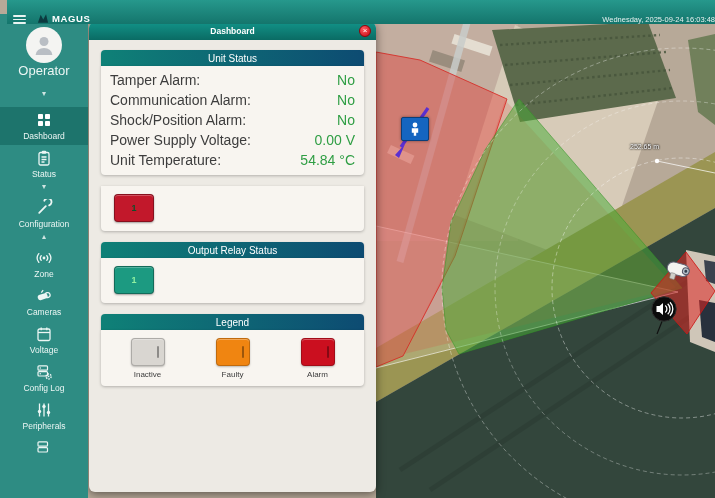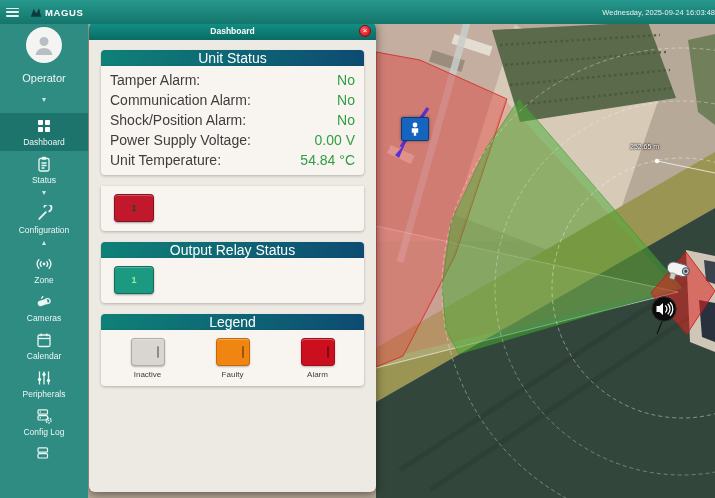--- a/index.html
+++ b/index.html
@@ -1,51 +1,51 @@
 <!DOCTYPE html>
 <html><head>
 <meta charset="utf-8">
 <style>
   html,body{margin:0;padding:0;background:#888}
   #app{position:relative;width:715px;height:498px;overflow:hidden;
        font-family:"Liberation Sans","DejaVu Sans",sans-serif;background:#b7a998}
 
   
-  .topbar{position:absolute;left:0;top:0;right:0;height:24px;z-index:40;
-          background:linear-gradient(180deg,#26988c,#14756c);display:flex;align-items:center;color:#fff}
+  .topbar{position:absolute;left:7px;top:0;right:0;height:24px;z-index:40;
+          background:linear-gradient(180deg,#26988c,#14756c);display:flex;align-items:flex-end;color:#fff}
   .burger{width:13px;height:9px;margin-left:6px;display:flex;flex-direction:column;justify-content:space-between;cursor:pointer}
   .burger span{height:1.6px;background:#eaf4f2;border-radius:1px}
   .logo{display:flex;align-items:center;margin-left:11px;gap:3px}
   .app-name{font-size:9.5px;font-weight:bold;letter-spacing:.6px}
   .datetime{margin-left:auto;font-size:7.5px;color:#e8f2f0}
 
   
   .sidebar{position:absolute;top:14px;left:0;bottom:0;width:88px;background:#2e8c83;z-index:30;
            display:flex;flex-direction:column;align-items:center;overflow:hidden;color:#ecf6f4}
   .op-avatar{width:36px;height:36px;border-radius:50%;background:#f4f4f2;margin-top:13px;
              display:flex;align-items:center;justify-content:center;cursor:pointer}
-  .op-name{font-size:11px;margin-top:9px}
+  .op-name{font-size:13px;}
   .op-chev{font-size:8px;margin-top:11px;margin-bottom:9px;color:#cfe4e1;cursor:pointer}
   .nav-item{width:100%;display:flex;flex-direction:column;align-items:center;padding:4px 0;cursor:pointer}
   .nav-item.active{background:#1d746c}
   .nav-item svg{width:18px;height:18px}
   .nav-label{font-size:8.5px;margin-top:2px;white-space:nowrap}
   .nav-chev{font-size:8px;color:#cfe4e1;margin-top:3px}
 
   
   .panel{position:absolute;left:89px;top:22px;width:287px;height:470px;background:#edeae4;
          border-radius:6px;box-shadow:0 2px 10px rgba(0,0,0,.5);z-index:20;overflow:hidden}
   .panel-title{height:18px;background:linear-gradient(180deg,#129388,#0a6b64);display:flex;align-items:center;
                justify-content:center;position:relative;color:#fff;font-size:8.5px;font-weight:bold}
   .close-btn{position:absolute;right:5px;top:3px;width:12px;height:12px;border-radius:50%;
              background:radial-gradient(circle at 35% 30%,#ff5a60,#c40813);border:1px solid #90040c;
              color:#fff;font-size:8px;line-height:10px;text-align:center;cursor:pointer;padding:0;box-sizing:border-box}
   .panel-body{padding:10px 12px;display:flex;flex-direction:column;gap:11px}
   .sec-head{height:16px;background:linear-gradient(90deg,#0f8177,#0d4b72);border-radius:4px 4px 0 0;color:#fff;
-            font-size:14px;display:flex;align-items:center;justify-content:center;box-shadow:0 1px 2px rgba(0,0,0,.3)}
+            font-size:10px;display:flex;align-items:center;justify-content:center;box-shadow:0 1px 2px rgba(0,0,0,.3)}
   .sec-card{background:#f8f5f0;border-radius:0 0 4px 4px;box-shadow:0 1px 3px rgba(0,0,0,.25)}
   .us-rows{padding:4px 0 5px}
   .row{display:flex;justify-content:space-between;padding:2px 9px;font-size:14px;color:#3d3d3d}
   .row .val{color:#2f9e44}
   .io-card{padding:8px 0 9px 13px}
   .io-btn{width:38px;height:26px;border-radius:4px;border:1px solid rgba(0,0,0,.3);font-size:9px;font-weight:bold;
           display:flex;align-items:center;justify-content:center;cursor:pointer;
           box-shadow:0 1px 2px rgba(0,0,0,.35),inset 0 1px 0 rgba(255,255,255,.25)}
   .io-btn.in-state{color:#0d4f2b}
   .io-btn.out-state{color:#8ff0a0}
@@ -231,47 +231,47 @@
     </div>
 
     <div class="nav-item">
       <svg viewBox="0 0 18 18">
         <g stroke="#ecf6f4" fill="none" stroke-width="1.3">
           <rect x="3" y="4" width="12" height="11.5" rx="1.5"></rect>
           <path d="M3,7.5h12"></path>
             <path d="M6.2,2.5v2.8M11.8,2.5v2.8"></path>
         </g>
       </svg>
-      <span class="nav-label">Calendar</span>
-    </div>
-
-    <div class="nav-item">
-      <svg viewBox="0 0 18 18">
-        <g stroke="#ecf6f4" stroke-width="1.3">
-          <path d="M4.5,2.5v13M9,2.5v13M13.5,2.5v13"></path>
-          <circle cx="4.5" cy="10.5" r="1.7" fill="#ecf6f4" stroke="none"></circle>
-          <circle cx="9" cy="5.5" r="1.7" fill="#ecf6f4" stroke="none"></circle>
-          <circle cx="13.5" cy="11.5" r="1.7" fill="#ecf6f4" stroke="none"></circle>
-        </g>
-      </svg>
-      <span class="nav-label">Peripherals</span>
+      <span class="nav-label">Voltage</span>
     </div>
 
     <div class="nav-item">
       <svg viewBox="0 0 18 18">
         <g stroke="#ecf6f4" fill="none" stroke-width="1.2">
           <rect x="3" y="2.8" width="9.5" height="4.4" rx="1"></rect>
           <rect x="3" y="8.6" width="9.5" height="4.4" rx="1"></rect>
           <circle cx="5.3" cy="5" r=".7" fill="#ecf6f4" stroke="none"></circle>
           <circle cx="5.3" cy="10.8" r=".7" fill="#ecf6f4" stroke="none"></circle>
           <circle cx="13.6" cy="13.4" r="2.5" stroke-dasharray="1.5 1.1" stroke-width="1.5"></circle>
           <circle cx="13.6" cy="13.4" r=".8" fill="#ecf6f4" stroke="none"></circle>
         </g>
       </svg>
       <span class="nav-label">Config Log</span>
+    </div>
+
+    <div class="nav-item">
+      <svg viewBox="0 0 18 18">
+        <g stroke="#ecf6f4" stroke-width="1.3">
+          <path d="M4.5,2.5v13M9,2.5v13M13.5,2.5v13"></path>
+          <circle cx="4.5" cy="10.5" r="1.7" fill="#ecf6f4" stroke="none"></circle>
+          <circle cx="9" cy="5.5" r="1.7" fill="#ecf6f4" stroke="none"></circle>
+          <circle cx="13.5" cy="11.5" r="1.7" fill="#ecf6f4" stroke="none"></circle>
+        </g>
+      </svg>
+      <span class="nav-label">Peripherals</span>
     </div>
 
     <div class="nav-item">
       <svg viewBox="0 0 18 18">
         <g stroke="#ecf6f4" fill="none" stroke-width="1.2">
           <rect x="3" y="2.8" width="9.5" height="4.4" rx="1"></rect>
           <rect x="3" y="8.6" width="9.5" height="4.4" rx="1"></rect>
         </g>
       </svg>
     </div>

